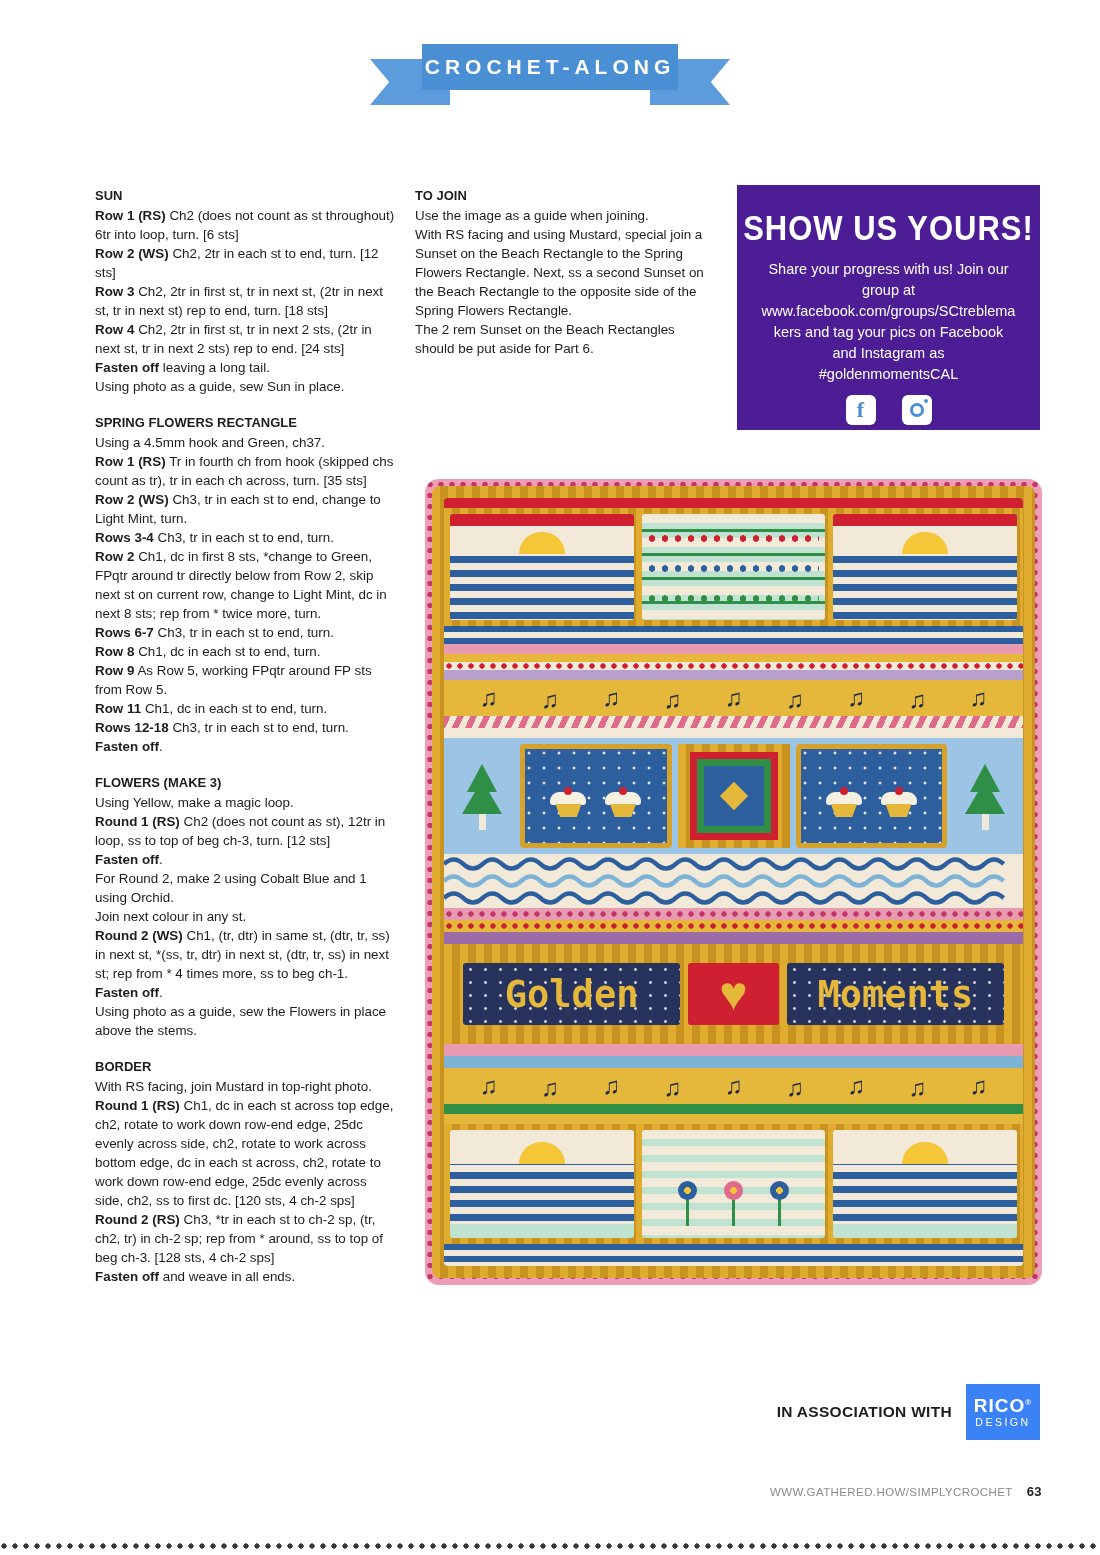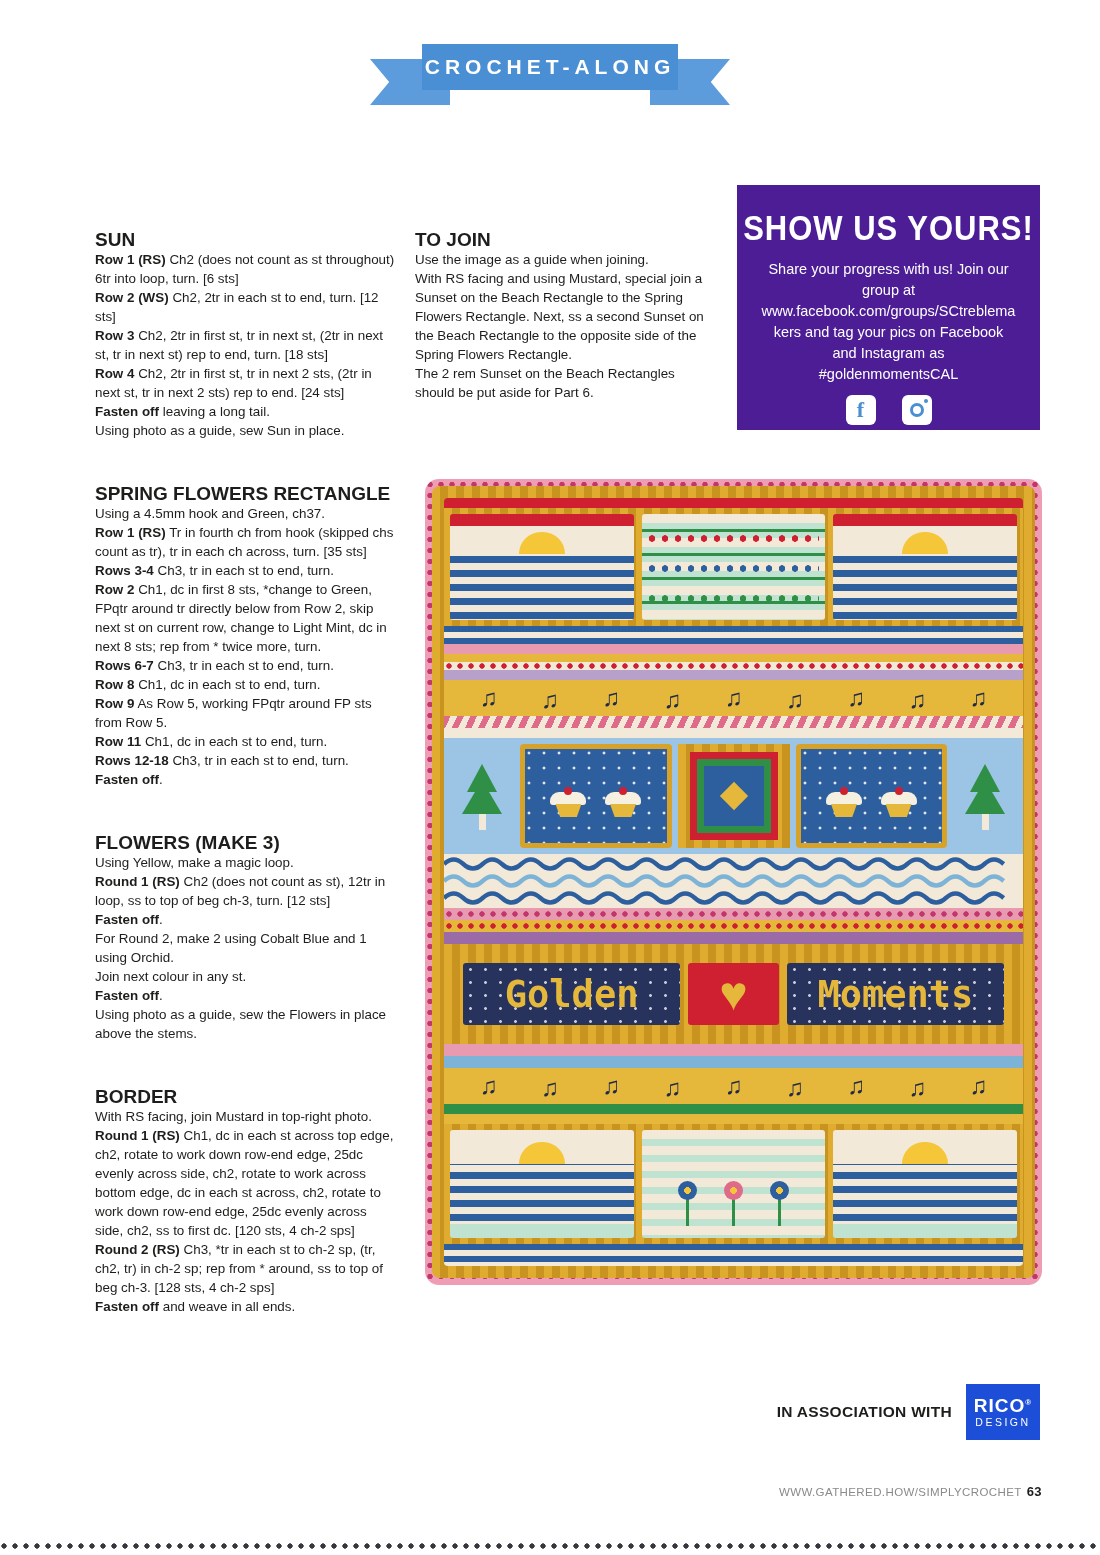--- a/index.html
+++ b/index.html
@@ -13,21 +13,21 @@
   .tail-left  { left:0;  clip-path:polygon(0 0,100% 0,100% 100%,0 100%,24% 50%); }
   .tail-right { right:0; clip-path:polygon(0 0,100% 0,76% 50%,100% 100%,0 100%); }
   .ribbon-main { position:absolute; left:52px; right:52px; top:0; height:46px; background:#4A8FD4;
                  display:flex; align-items:center; justify-content:center; }
   .ribbon-text { color:#fff; font-weight:bold; font-size:21px; letter-spacing:5px; }
 
   
   .col-left { position:absolute; left:95px; top:186px; width:302px; font-size:13.4px; line-height:19px; }
   .col-join { position:absolute; left:415px; top:186px; width:302px; font-size:13.4px; line-height:19px; }
   .instr-section { margin-bottom:17px; }
-  .sec-title { font-size:19px; font-weight:bold; margin-bottom:1px;margin-top:44px; }
+  .sec-title { font-size:13px; font-weight:bold; margin-bottom:1px; }
   .instr-line { margin:0; }
 
   
   .show-us { position:absolute; left:737px; top:185px; width:303px; height:245px; background:#4c1d95;
              color:#fff; text-align:center; display:flex; flex-direction:column; align-items:center; padding:26px 24px 16px; }
   .su-title { font-size:31px; font-weight:bold; letter-spacing:1px; transform:scaleY(1.12); margin-bottom:12px; white-space:nowrap; }
   .su-body { font-size:14.5px; line-height:21px; overflow-wrap:anywhere; }
   .su-icons { margin-top:auto; display:flex; gap:26px; align-items:center; justify-content:center; padding-top:10px; }
   .icon-fb, .icon-ig { width:30px; height:30px; background:#fff; border-radius:6px; position:relative;
                        display:flex; align-items:center; justify-content:center; }
@@ -118,28 +118,28 @@
   .flower { position:absolute; bottom:12px; width:19px; height:48px; }
   .flower .stem { position:absolute; bottom:0; left:8px; width:3px; height:30px; background:#2F8F46; }
   .flower .head { position:absolute; bottom:26px; left:0; width:19px; height:19px; border-radius:50%; }
   .f-blue .head { background:radial-gradient(circle,#F5C638 3.2px,#2D5F9E 3.3px); }
   .f-pink .head { background:radial-gradient(circle,#F5C638 3.2px,#E06A8A 3.3px); }
   .fl1 { left:20%; } .fl2 { left:45%; } .fl3 { left:70%; }
 
   
   .assoc { position:absolute; right:60px; top:1384px; display:flex; align-items:center; gap:14px; }
   .assoc-label { font-weight:bold; font-size:15.5px; letter-spacing:.3px; }
-  .rico { width:74px; height:56px; background:#1d4ed8; color:#fff; display:flex; flex-direction:column;
+  .rico { width:74px; height:56px; background:#3b82f6; color:#fff; display:flex; flex-direction:column;
           align-items:center; justify-content:center; }
   .rico-top { font-size:19px; font-weight:bold; letter-spacing:1px; line-height:1.1; }
   .rico-top sup { font-size:8px; }
   .rico-bottom { font-size:10.5px; letter-spacing:2.5px; }
 
   .page-footer { position:absolute; right:58px; top:1484px; font-size:11.5px; color:#8a8a8a; letter-spacing:.4px; }
-  .page-footer b { color:#1D1D1B; font-size:13px; margin-left:5px; }
+  .page-footer b { color:#1D1D1B; font-size:13px; margin-left:14px; }
 
   .bottom-dots { position:absolute; left:0; right:0; bottom:5px; height:8px;
      background: radial-gradient(circle at 4px 50%, #34373C 2.4px, transparent 2.9px) 0 0/11px 8px repeat-x; }
 </style>
 </head>
 <body>
 
 <div class="page">
 
   <header class="banner">
@@ -157,36 +157,38 @@
         <p class="instr-line"><b>Row 2 (WS)</b> Ch2, 2tr in each st to end, turn. [12 sts]</p>
         <p class="instr-line"><b>Row 3</b> Ch2, 2tr in first st, tr in next st, (2tr in next st, tr in next st) rep to end, turn. [18 sts]</p>
         <p class="instr-line"><b>Row 4</b> Ch2, 2tr in first st, tr in next 2 sts, (2tr in next st, tr in next 2 sts) rep to end. [24 sts]</p>
         <p class="instr-line"><b>Fasten off</b> leaving a long tail.</p>
         <p class="instr-line">Using photo as a guide, sew Sun in place.</p>
       </section>
       <section class="instr-section">
         <h3 class="sec-title">SPRING FLOWERS RECTANGLE</h3>
         <p class="instr-line">Using a 4.5mm hook and Green, ch37.</p>
         <p class="instr-line"><b>Row 1 (RS)</b> Tr in fourth ch from hook (skipped chs count as tr), tr in each ch across, turn. [35 sts]</p>
+        <p class="instr-line"><b>Row 2 (WS)</b> Ch3, tr in each st to end, change to Light Mint, turn.</p>
         <p class="instr-line"><b>Rows 3-4</b> Ch3, tr in each st to end, turn.</p>
         <p class="instr-line"><b>Row 2</b> Ch1, dc in first 8 sts, *change to Green, FPqtr around tr directly below from Row 2, skip next st on current row, change to Light Mint, dc in next 8 sts; rep from * twice more, turn.</p>
         <p class="instr-line"><b>Rows 6-7</b> Ch3, tr in each st to end, turn.</p>
         <p class="instr-line"><b>Row 8</b> Ch1, dc in each st to end, turn.</p>
         <p class="instr-line"><b>Row 9</b> As Row 5, working FPqtr around FP sts from Row 5.</p>
         <p class="instr-line"><b>Row 11</b> Ch1, dc in each st to end, turn.</p>
         <p class="instr-line"><b>Rows 12-18</b> Ch3, tr in each st to end, turn.</p>
         <p class="instr-line"><b>Fasten off</b>.</p>
       </section>
       <section class="instr-section">
         <h3 class="sec-title">FLOWERS (MAKE 3)</h3>
         <p class="instr-line">Using Yellow, make a magic loop.</p>
         <p class="instr-line"><b>Round 1 (RS)</b> Ch2 (does not count as st), 12tr in loop, ss to top of beg ch-3, turn. [12 sts]</p>
         <p class="instr-line"><b>Fasten off</b>.</p>
         <p class="instr-line">For Round 2, make 2 using Cobalt Blue and 1 using Orchid.</p>
         <p class="instr-line">Join next colour in any st.</p>
+        <p class="instr-line"><b>Round 2 (WS)</b> Ch1, (tr, dtr) in same st, (dtr, tr, ss) in next st, *(ss, tr, dtr) in next st, (dtr, tr, ss) in next st; rep from * 4 times more, ss to beg ch-1.</p>
         <p class="instr-line"><b>Fasten off</b>.</p>
         <p class="instr-line">Using photo as a guide, sew the Flowers in place above the stems.</p>
       </section>
       <section class="instr-section">
         <h3 class="sec-title">BORDER</h3>
         <p class="instr-line">With RS facing, join Mustard in top-right photo.</p>
         <p class="instr-line"><b>Round 1 (RS)</b> Ch1, dc in each st across top edge, ch2, rotate to work down row-end edge, 25dc evenly across side, ch2, rotate to work across bottom edge, dc in each st across, ch2, rotate to work down row-end edge, 25dc evenly across side, ch2, ss to first dc. [120 sts, 4 ch-2 sps]</p>
         <p class="instr-line"><b>Round 2 (RS)</b> Ch3, *tr in each st to ch-2 sp, (tr, ch2, tr) in ch-2 sp; rep from * around, ss to top of beg ch-3. [128 sts, 4 ch-2 sps]</p>
         <p class="instr-line"><b>Fasten off</b> and weave in all ends.</p>
       </section>

